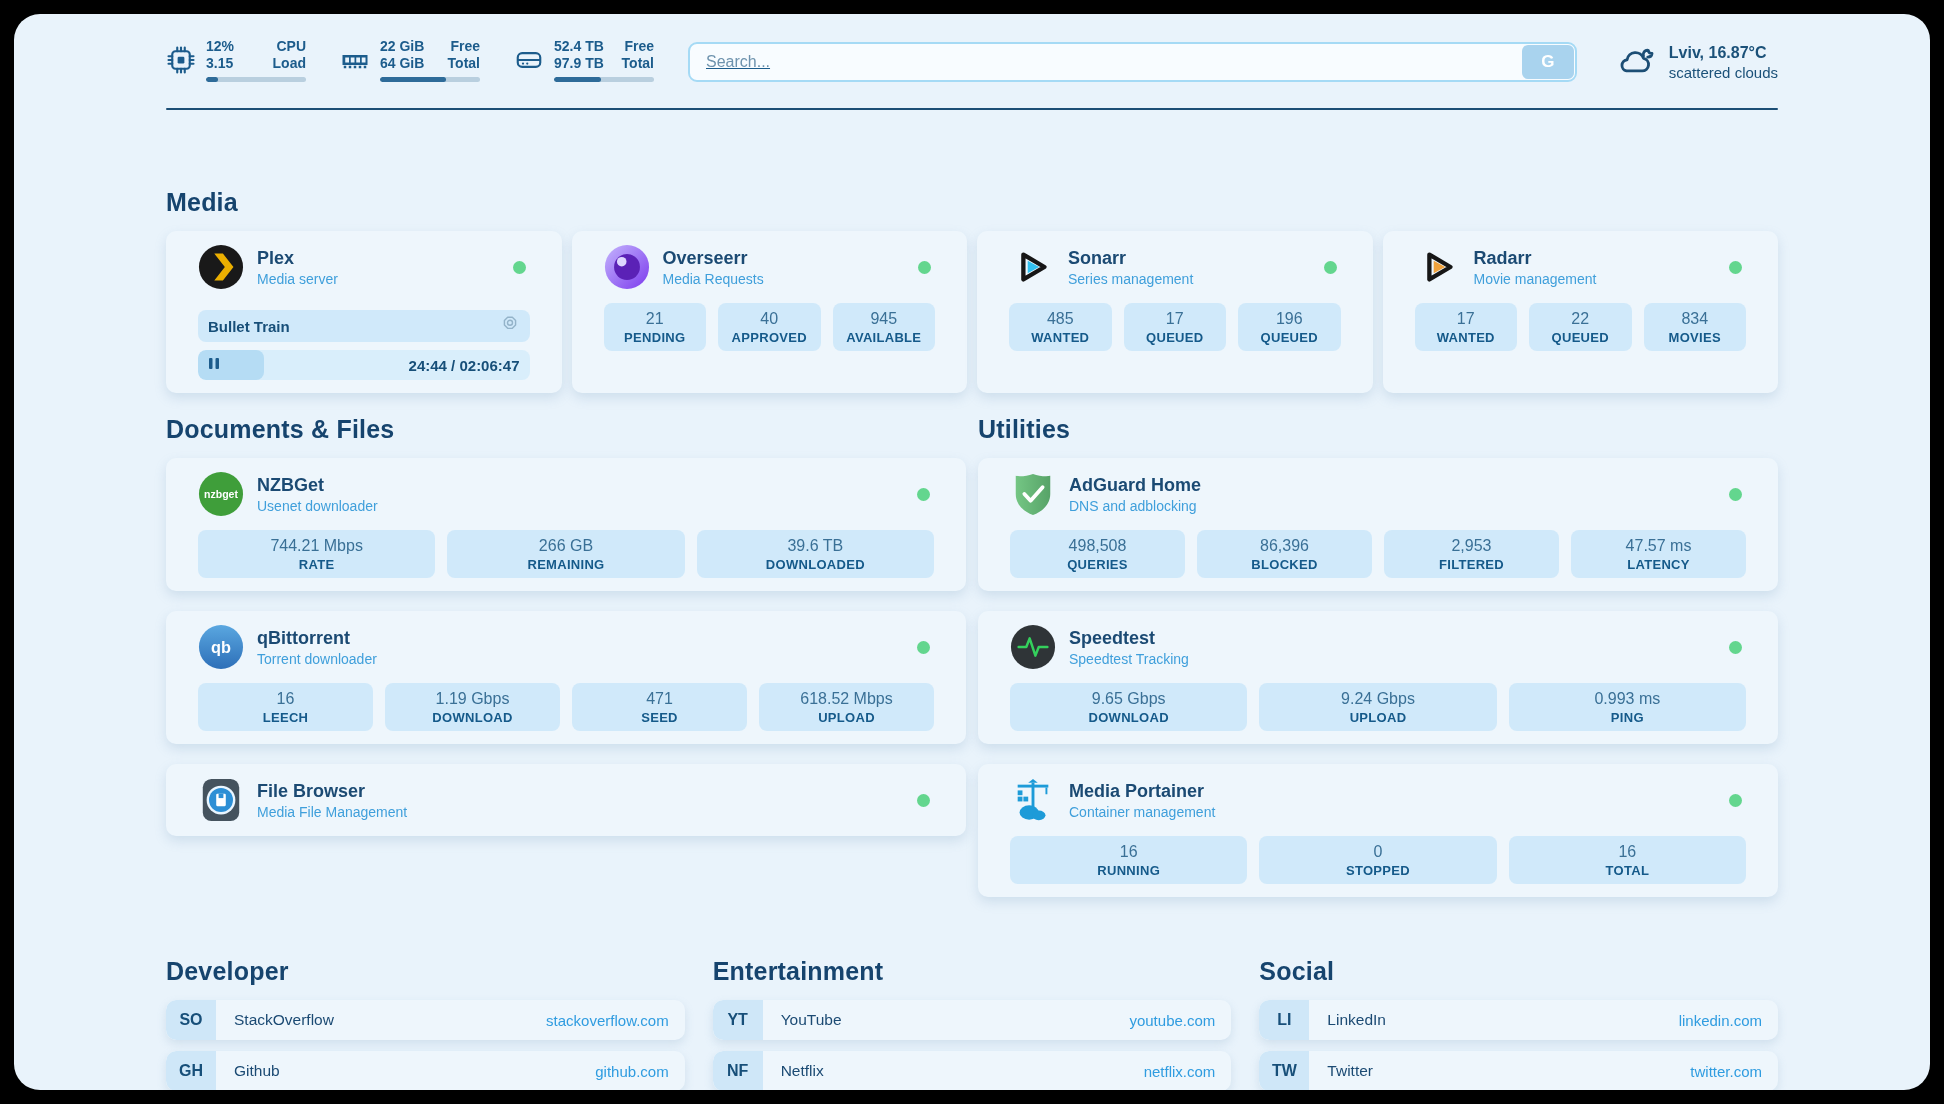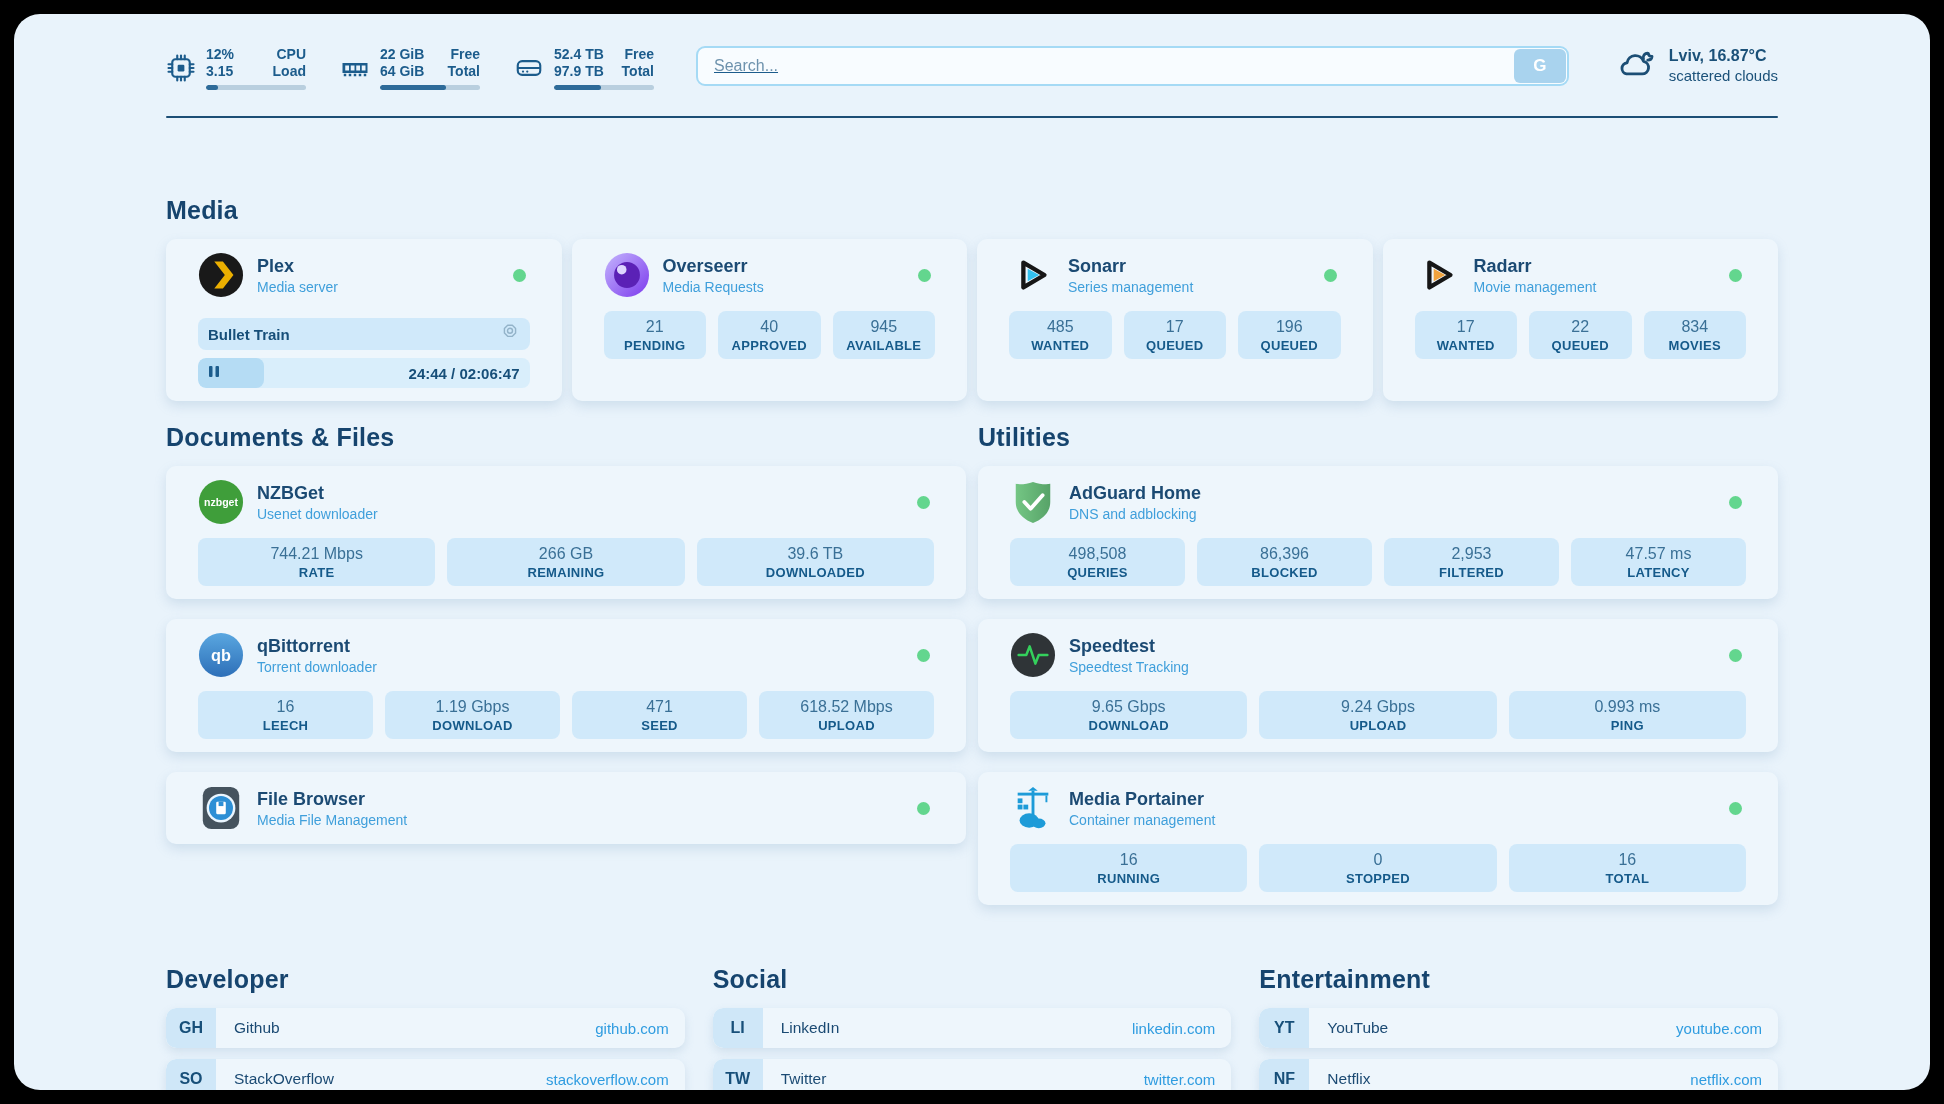--- a/index.html
+++ b/index.html
@@ -6,21 +6,21 @@
   body{
     width:1944px;height:1104px;background:#000;
     font-family:"Liberation Sans","DejaVu Sans",sans-serif;
     position:relative;overflow:hidden;
   }
   .page{
     position:absolute;inset:14px;background:#e9f3fb;border-radius:26px;
     padding:0 152px;box-sizing:border-box;overflow:hidden;
   }
   
-  .topbar{display:flex;align-items:flex-start;margin-top:32px;gap:8px;}
+  .topbar{display:flex;align-items:flex-end;margin-top:24px;gap:0;}
   .sysstats{display:flex;gap:34px;align-items:center;flex:0 0 auto;}
   .sysstat{display:flex;gap:10px;align-items:center;}
   .sicon{width:30px;height:30px;display:flex;align-items:center;justify-content:center;}
   .stxt{width:100px;}
   .srow{display:flex;justify-content:space-between;font-size:14px;font-weight:600;color:#1c5c8c;line-height:17px;}
   .sbar{margin-top:5px;height:5px;border-radius:3px;background:#b9cfdf;overflow:hidden;}
   .sfill{height:100%;background:#2e6b99;border-radius:3px;}
   .search{flex:1 1 auto;margin:0 38px 0 34px;position:relative;}
   .search input{
     width:100%;height:40px;box-sizing:border-box;border:2px solid #a5daf5;border-radius:9px;
@@ -528,55 +528,55 @@
           </div>
         </div>
       </div>
     </section>
   </div>
 
   <div class="bookgrid">
     <section class="bookcol">
       <h2 class="sec">Developer</h2>
       <div class="linkrow">
+        <span class="abbr">SO</span>
+        <span class="lname">StackOverflow</span>
+        <span class="lurl">stackoverflow.com</span>
+      </div>
+      <div class="linkrow">
         <span class="abbr">GH</span>
         <span class="lname">Github</span>
         <span class="lurl">github.com</span>
       </div>
+
+    </section>
+
+    <section class="bookcol">
+      <h2 class="sec">Entertainment</h2>
       <div class="linkrow">
-        <span class="abbr">SO</span>
-        <span class="lname">StackOverflow</span>
-        <span class="lurl">stackoverflow.com</span>
+        <span class="abbr">YT</span>
+        <span class="lname">YouTube</span>
+        <span class="lurl">youtube.com</span>
+      </div>
+      <div class="linkrow">
+        <span class="abbr">NF</span>
+        <span class="lname">Netflix</span>
+        <span class="lurl">netflix.com</span>
       </div>
 
     </section>
 
     <section class="bookcol">
       <h2 class="sec">Social</h2>
       <div class="linkrow">
         <span class="abbr">LI</span>
         <span class="lname">LinkedIn</span>
         <span class="lurl">linkedin.com</span>
       </div>
       <div class="linkrow">
         <span class="abbr">TW</span>
         <span class="lname">Twitter</span>
         <span class="lurl">twitter.com</span>
       </div>
     </section>
-
-    <section class="bookcol">
-      <h2 class="sec">Entertainment</h2>
-      <div class="linkrow">
-        <span class="abbr">YT</span>
-        <span class="lname">YouTube</span>
-        <span class="lurl">youtube.com</span>
-      </div>
-      <div class="linkrow">
-        <span class="abbr">NF</span>
-        <span class="lname">Netflix</span>
-        <span class="lurl">netflix.com</span>
-      </div>
-
-    </section>
   </div>
 
 </div>
 
 </body></html>

